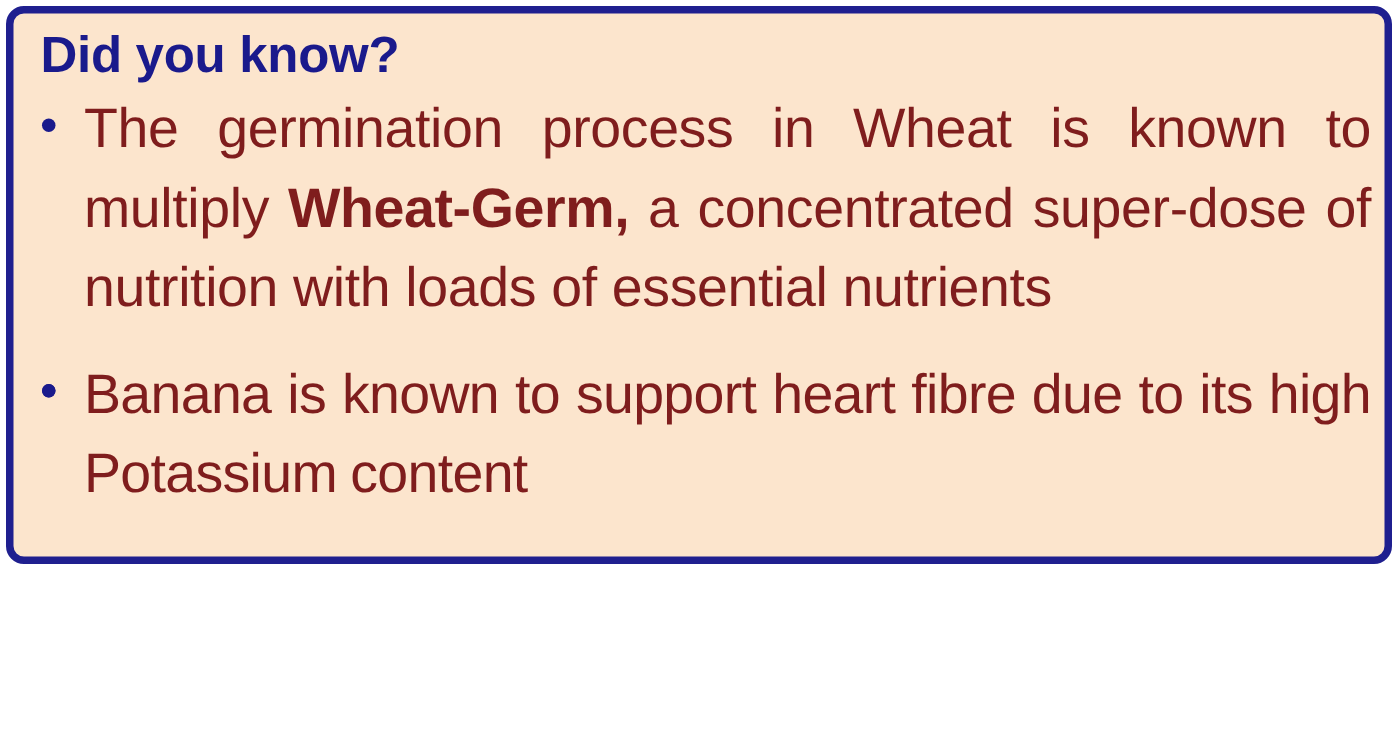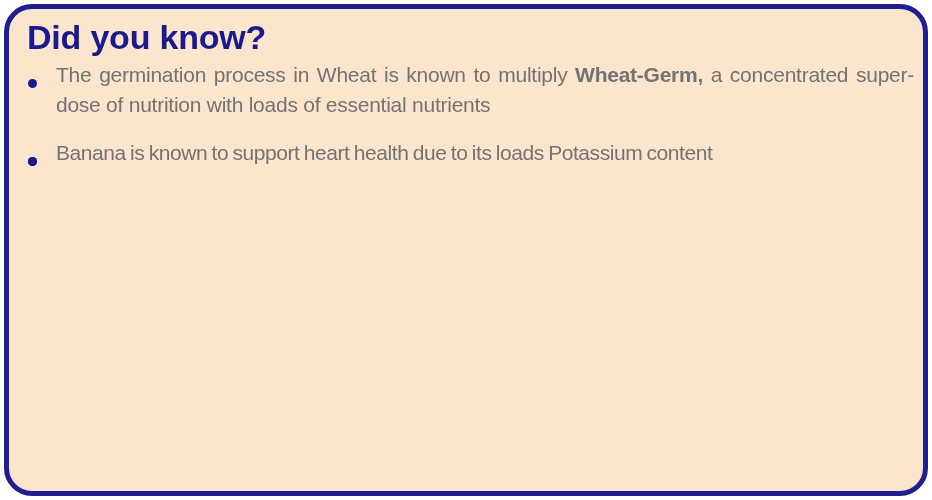--- a/index.html
+++ b/index.html
@@ -13,24 +13,24 @@
     font-family: "Liberation Sans", sans-serif;
     overflow: hidden;
   }
 
   .card {
     box-sizing: border-box;
     position: absolute;
     left: 4px;
     top: 4px;
     width: 924px;
-    height: 492px;
+    height: 372px;
     background: #fce5cd;
     border: 5px solid #1f1f8f;
-    border-radius: 28px;
+    border-radius: 12px;
     padding: 8px 9px 0 11px;
     overflow: hidden;
   }
 
   .heading {
     font-size: 34px;
     font-weight: bold;
     color: #1a1a8c;
     line-height: 1.18;
     letter-spacing: -0.2px;
@@ -41,23 +41,23 @@
   .bullet-list {
     margin: 0;
     padding: 0;
     list-style: none;
   }
 
   .bullet-item {
     position: relative;
     padding-left: 36px;
     margin-bottom: 18px;
-    font-size: 21px;
+    font-size: 37px;
     line-height: 1.43;
-    color: #737373;
+    color: #7f1d1d;
     text-align: justify;
     text-justify: inter-word;
     letter-spacing: -0.25px;
   }
 
   .bullet-item:last-child {
     margin-bottom: 0;
   }
 
   .bullet-dot {
@@ -93,17 +93,17 @@
       <span class="bullet-dot"></span>
       <span><span>The germination process in Wheat is known to multiply </span><b>Wheat-Germ,</b><span> a concentrated super-dose of nutrition with loads of essential nutrients</span></span>
     </li>
 
     <li class="bullet-item">
       <span class="bullet-dot"></span>
     </li>
 
     <li class="bullet-item tight">
       <span class="bullet-dot"></span>
-      <span><span>Banana is known to support heart health due to its loads Potassium content</span></span>
+      <span><span>Banana is known to support heart fibre due to its high Potassium content</span></span>
     </li>
 
   </ul>
 </div>
 
 </body></html>

